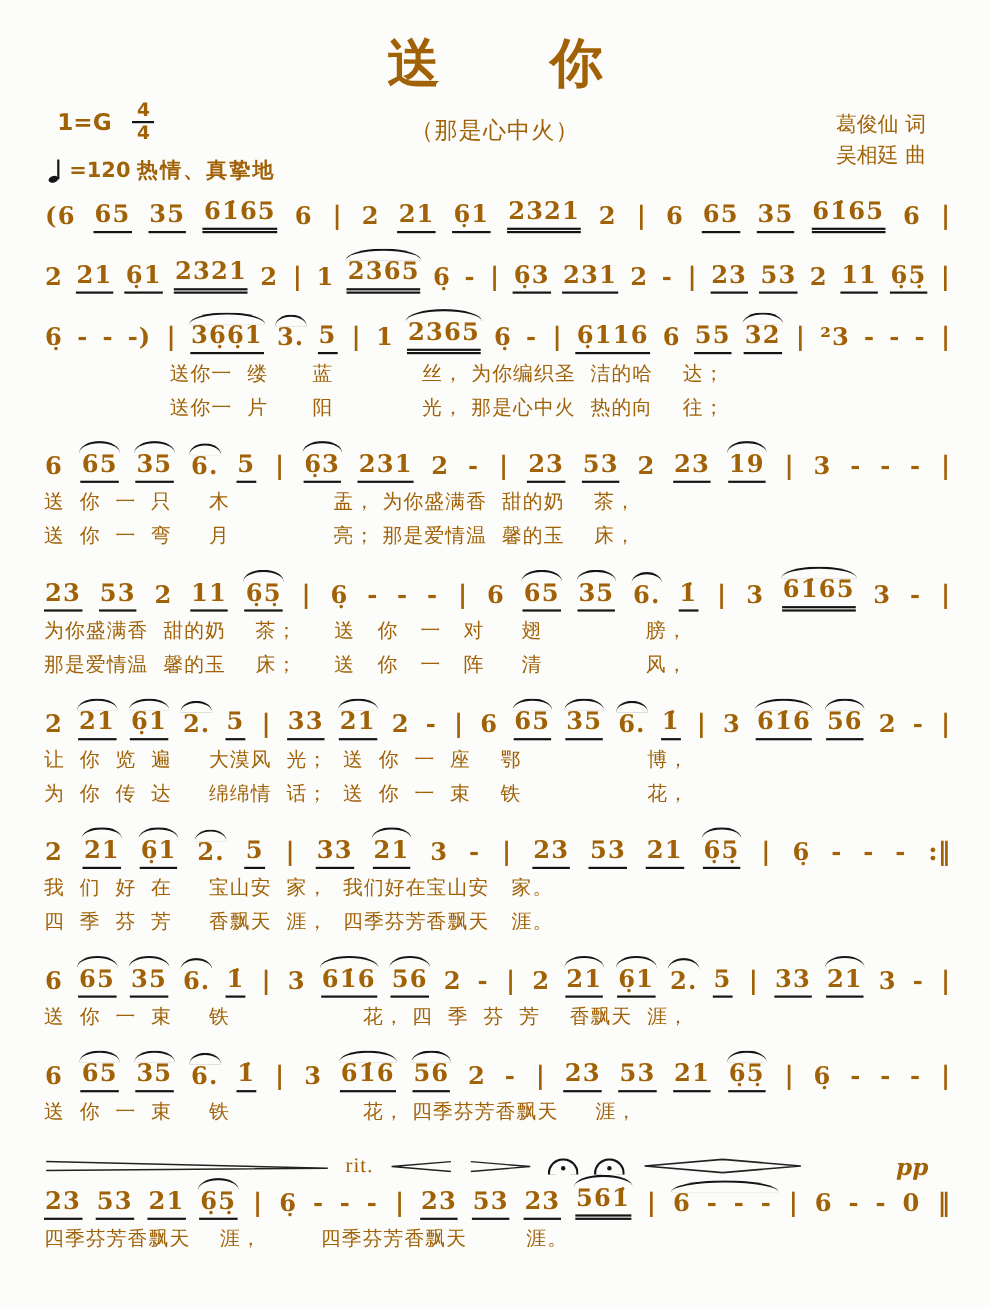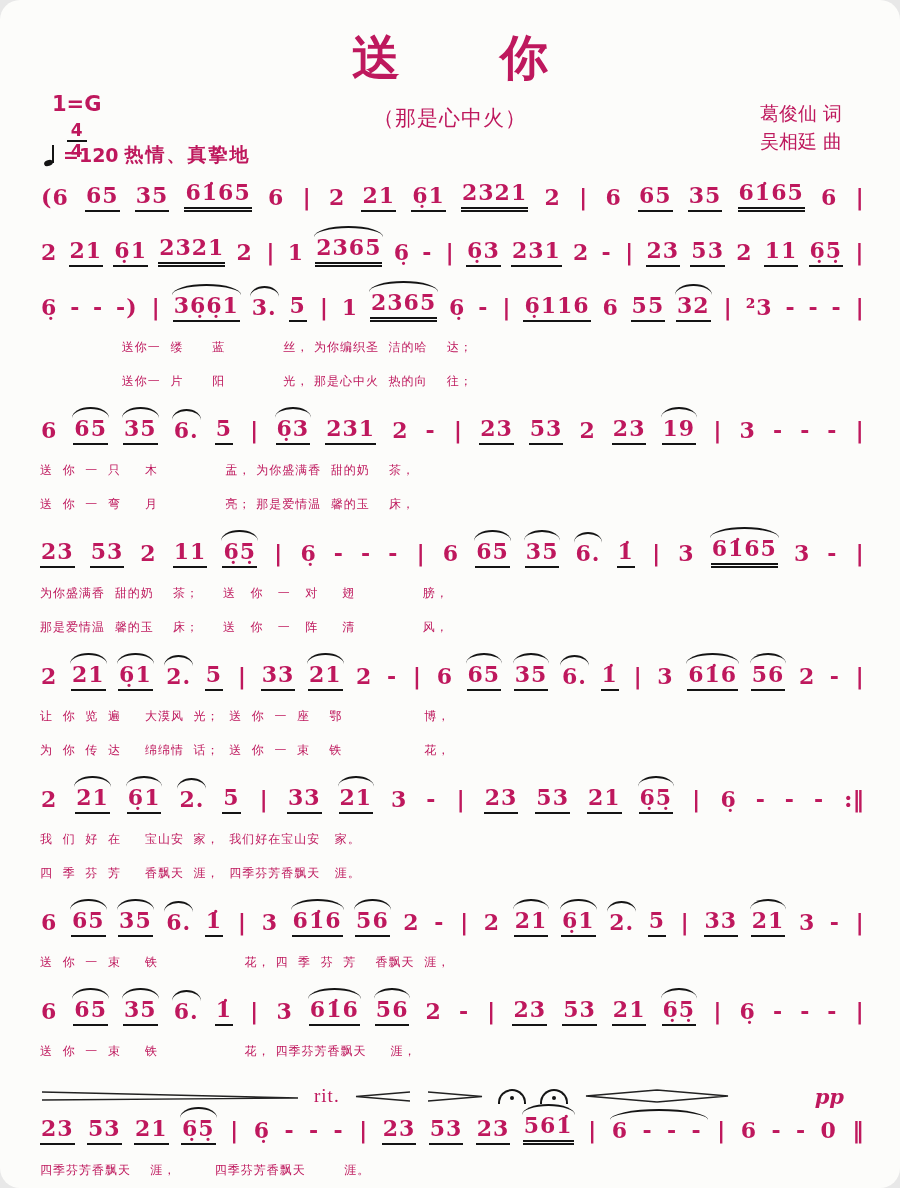--- a/index.html
+++ b/index.html
@@ -1,34 +1,33 @@
 <!DOCTYPE html>
 <html><head>
 <meta charset="utf-8">
 <style>
   html,body{margin:0;padding:0;background:#e8e8e8;}
   .page{
     position:relative;width:900px;height:1188px;margin:0 auto;
-    background:#fcfcfa;color:#be185d;overflow:hidden;
+    background:#fcfcfa;color:#a16207;overflow:hidden;
     font-family:"DejaVu Serif", serif;
-    border-radius:20px;
   }
   
   .header{position:relative;height:178px;}
   .title{
     position:absolute;top:26px;left:0;right:0;text-align:center;
     font-size:48px;font-weight:bold;letter-spacing:26px;text-indent:26px;
   }
   .subtitle{
     position:absolute;top:104px;left:0;right:0;text-align:center;
     font-size:21px;letter-spacing:1px;
   }
   .keyblock{
     position:absolute;top:92px;left:52px;font-size:21px;font-weight:bold;
-    display:flex;align-items:center;gap:6px;font-family:"DejaVu Sans",sans-serif;flex-direction:column;
+    display:flex;align-items:center;gap:19px;font-family:"DejaVu Sans",sans-serif;
   }
   .ts{display:inline-flex;flex-direction:column;align-items:center;line-height:1;font-size:17px;}
   .ts .top{border-bottom:2px solid #141414;padding:0 4px 1px;}
   .ts .bot{padding-top:1px;}
   .credits{position:absolute;top:100px;right:58px;text-align:left;font-size:19px;line-height:1.45;}
   .temporow{
     position:absolute;top:142px;left:44px;display:flex;align-items:center;gap:6px;
     font-size:19px;font-weight:bold;font-family:"DejaVu Sans",sans-serif;
   }
   .notehead{display:inline-block;position:relative;width:13px;height:24px;}
@@ -48,22 +47,22 @@
   }
   .u1{border-bottom:2px solid #141414;}
   .u2{border-bottom:5px double #141414;}
   .slur::before{
     content:"";position:absolute;left:-1px;right:-1px;top:-9px;height:9px;
     border-top:2px solid #141414;border-radius:50% 50% 0 0/100% 100% 0 0;
   }
   .wide::before{right:-430%;}
   .bar{font-size:23px;font-weight:bold;padding:0 2px 2px;}
   .lyric{
-    font-size:12px;white-space:pre;letter-spacing:1px;line-height:1.5;
-    margin-top:16px;
+    font-size:18px;white-space:pre;letter-spacing:1px;line-height:1.5;
+    margin-top:4px;
   }
   
   .annot-row{
     display:flex;align-items:center;gap:14px;height:30px;margin:2px 0 0;
   }
   .rit{font-size:19px;letter-spacing:1px;font-family:Liberation Serif, serif;}
   .pp{font-size:21px;font-weight:bold;font-style:italic;margin-left:auto;margin-right:22px;}
   .fermata{display:inline-block;position:relative;width:24px;height:13px;
     border:2.5px solid #141414;border-bottom:none;border-radius:24px 24px 0 0;}
   .fermata::after{content:"";position:absolute;left:50%;top:5px;width:4px;height:4px;

